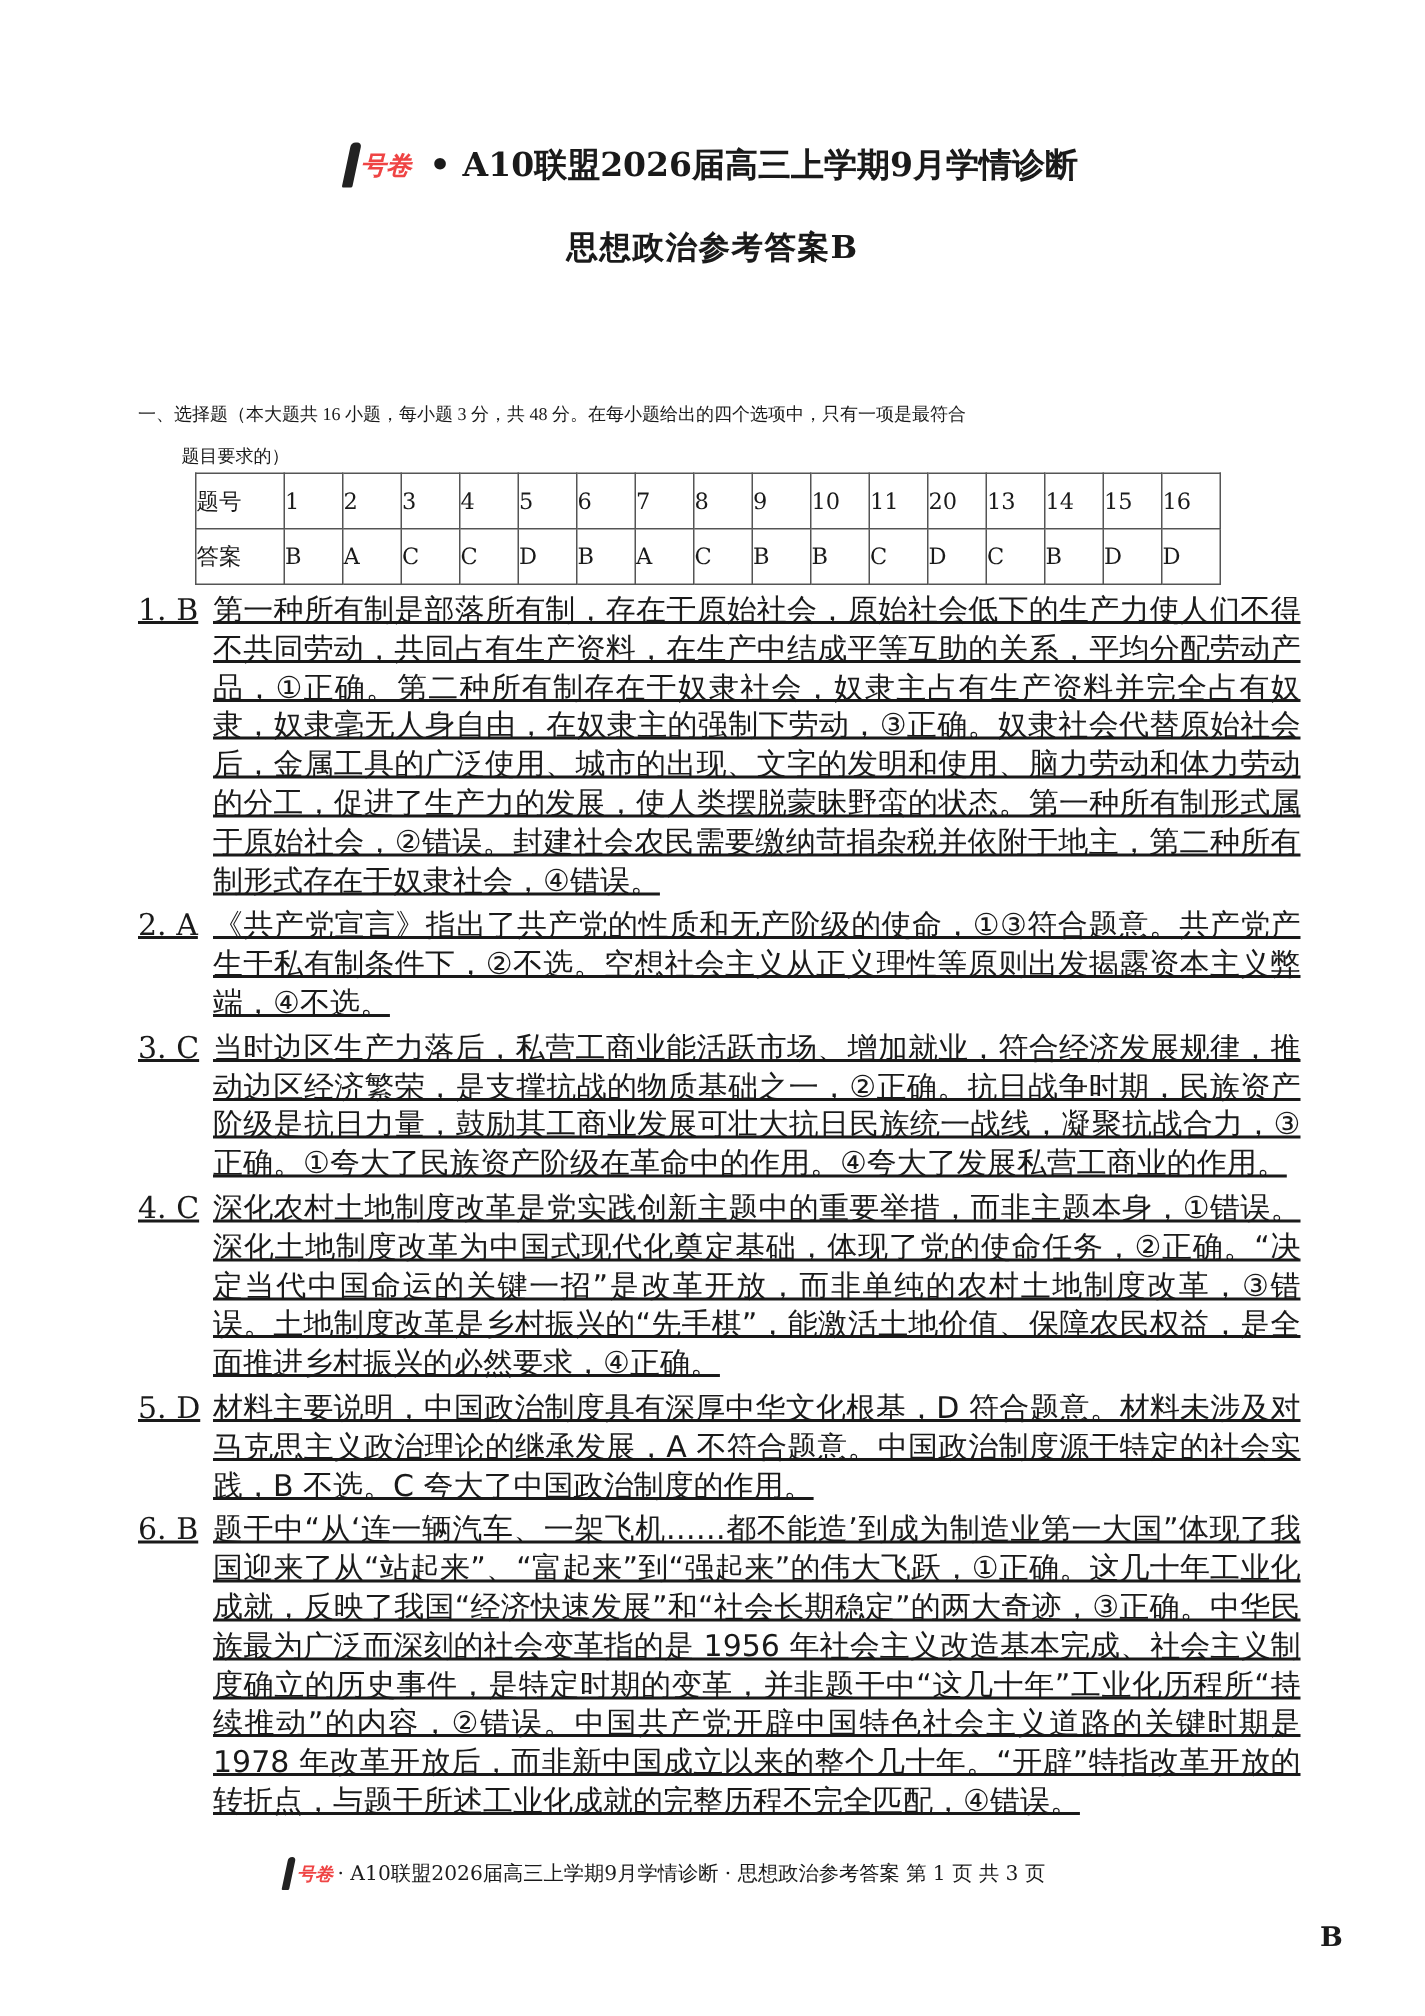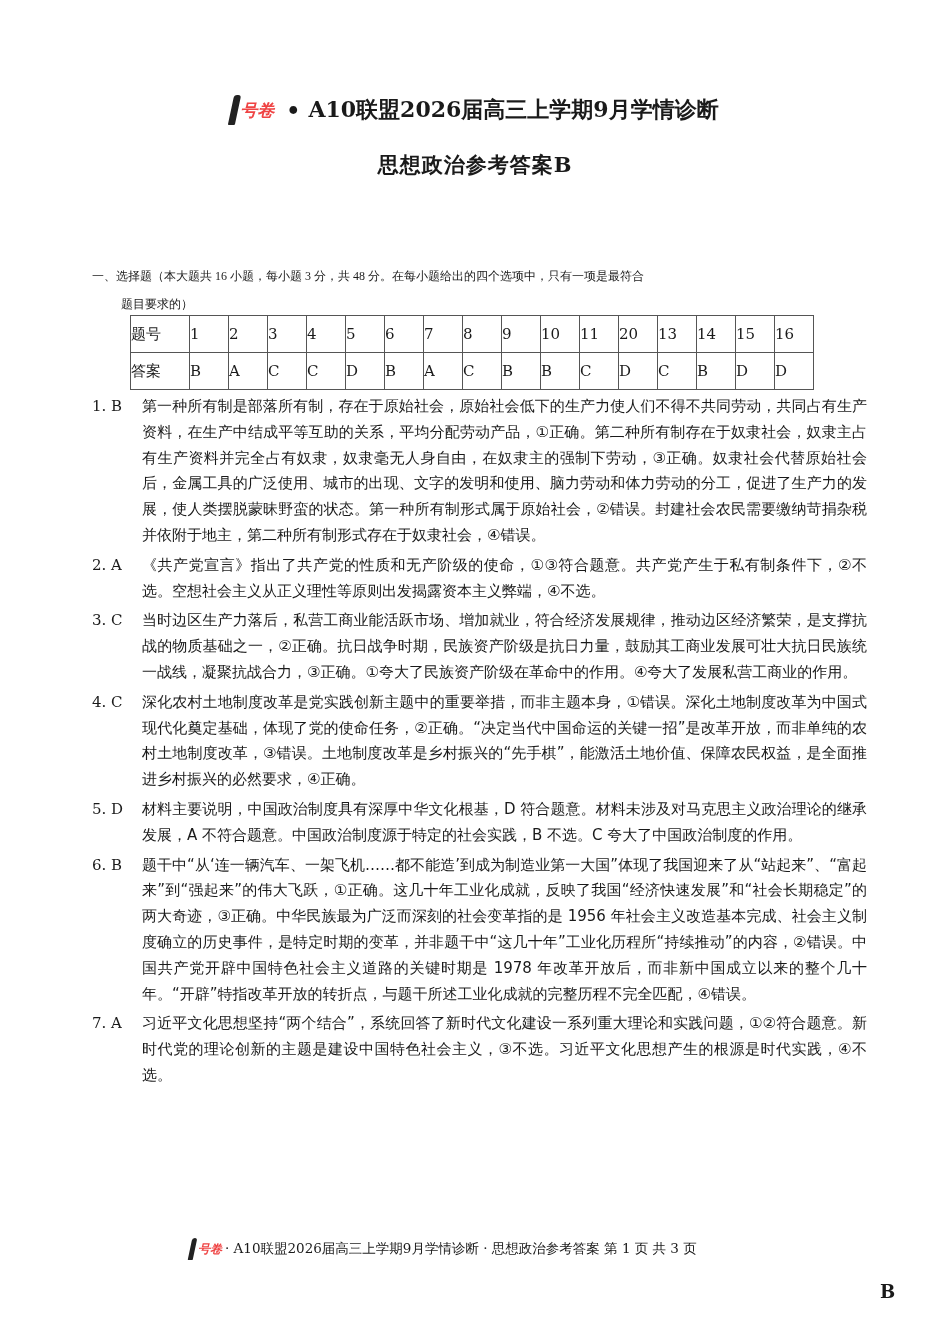--- a/index.html
+++ b/index.html
@@ -10,21 +10,21 @@
   .logo { display: inline-flex; align-items: center; gap: 2px; margin-right: 4px; }
   .logo-bar { display: inline-block; width: 7px; height: 30px; background: #222; transform: skewX(-12deg); border-radius: 3px 3px 1px 1px; }
   .logo-text { font-family: "DejaVu Serif", serif; font-size: 17px; font-weight: bold; font-style: italic; color: #ef4444; }
   .header-dot { margin: 0 4px; }
   .header-line2 { margin-top: 22px; font-size: 21px; font-weight: bold; letter-spacing: 1px; }
   .section-head { position: absolute; left: 92px; top: 262px; width: 775px; font-family: Liberation Serif, serif; font-size: 12px; line-height: 28px; }
   .section-head .indent { padding-left: 29px; }
   table.answers { position: absolute; left: 130px; top: 315px; border-collapse: collapse; font-size: 15px; }
   table.answers td { border: 1.2px solid #555; height: 36px; text-align: left; padding: 0; width: 38px; }
   table.answers td.head { width: 58px; font-family: "DejaVu Sans", sans-serif; font-size: 15px; }
-  .items { position: absolute; left: 92px; top: 394px; width: 775px; font-family: "DejaVu Sans", sans-serif; font-size: 15px; line-height: 25.8px; }
+  .items { position: absolute; left: 92px; top: 394px; width: 775px; font-family: "DejaVu Sans", sans-serif; font-size: 20px; line-height: 25.8px; text-decoration: underline; }
   .item { display: flex; margin-bottom: 4px; }
   .item-num { width: 50px; flex-shrink: 0; font-family: "DejaVu Serif", serif; }
   .item-text { flex: 1; text-align: justify; }
   .footer { position: absolute; left: 190px; top: 1238px; font-size: 13.5px; display: flex; align-items: center; gap: 3px; font-family: "DejaVu Serif", serif; }
   .footer .logo-bar { height: 22px; width: 5px; }
   .footer .logo-text { font-size: 12px; }
   .corner { position: absolute; left: 880px; top: 1281px; font-size: 18px; font-weight: bold; }
 </style>
 </head>
 <body>
@@ -107,24 +107,20 @@
       <div class="item-text">深化农村土地制度改革是党实践创新主题中的重要举措，而非主题本身，①错误。深化土地制度改革为中国式现代化奠定基础，体现了党的使命任务，②正确。“决定当代中国命运的关键一招”是改革开放，而非单纯的农村土地制度改革，③错误。土地制度改革是乡村振兴的“先手棋”，能激活土地价值、保障农民权益，是全面推进乡村振兴的必然要求，④正确。</div>
     </div>
     <div class="item">
       <div class="item-num">5. D</div>
       <div class="item-text">材料主要说明，中国政治制度具有深厚中华文化根基，D 符合题意。材料未涉及对马克思主义政治理论的继承发展，A 不符合题意。中国政治制度源于特定的社会实践，B 不选。C 夸大了中国政治制度的作用。</div>
     </div>
     <div class="item">
       <div class="item-num">6. B</div>
       <div class="item-text">题干中“从‘连一辆汽车、一架飞机……都不能造’到成为制造业第一大国”体现了我国迎来了从“站起来”、“富起来”到“强起来”的伟大飞跃，①正确。这几十年工业化成就，反映了我国“经济快速发展”和“社会长期稳定”的两大奇迹，③正确。中华民族最为广泛而深刻的社会变革指的是 1956 年社会主义改造基本完成、社会主义制度确立的历史事件，是特定时期的变革，并非题干中“这几十年”工业化历程所“持续推动”的内容，②错误。中国共产党开辟中国特色社会主义道路的关键时期是 1978 年改革开放后，而非新中国成立以来的整个几十年。“开辟”特指改革开放的转折点，与题干所述工业化成就的完整历程不完全匹配，④错误。</div>
     </div>
-    <div class="item">
-      <div class="item-num">7. A</div>
-      <div class="item-text">习近平文化思想坚持“两个结合”，系统回答了新时代文化建设一系列重大理论和实践问题，①②符合题意。新时代党的理论创新的主题是建设中国特色社会主义，③不选。习近平文化思想产生的根源是时代实践，④不选。</div>
-    </div>
   </div>
 
 <div class="footer">
   <span class="logo-bar"></span>
   <span class="logo-text">号卷</span>
   <span>· A10联盟2026届高三上学期9月学情诊断 · 思想政治参考答案  第 1 页  共 3 页</span>
 </div>
 
 <div class="corner">B</div>
 

